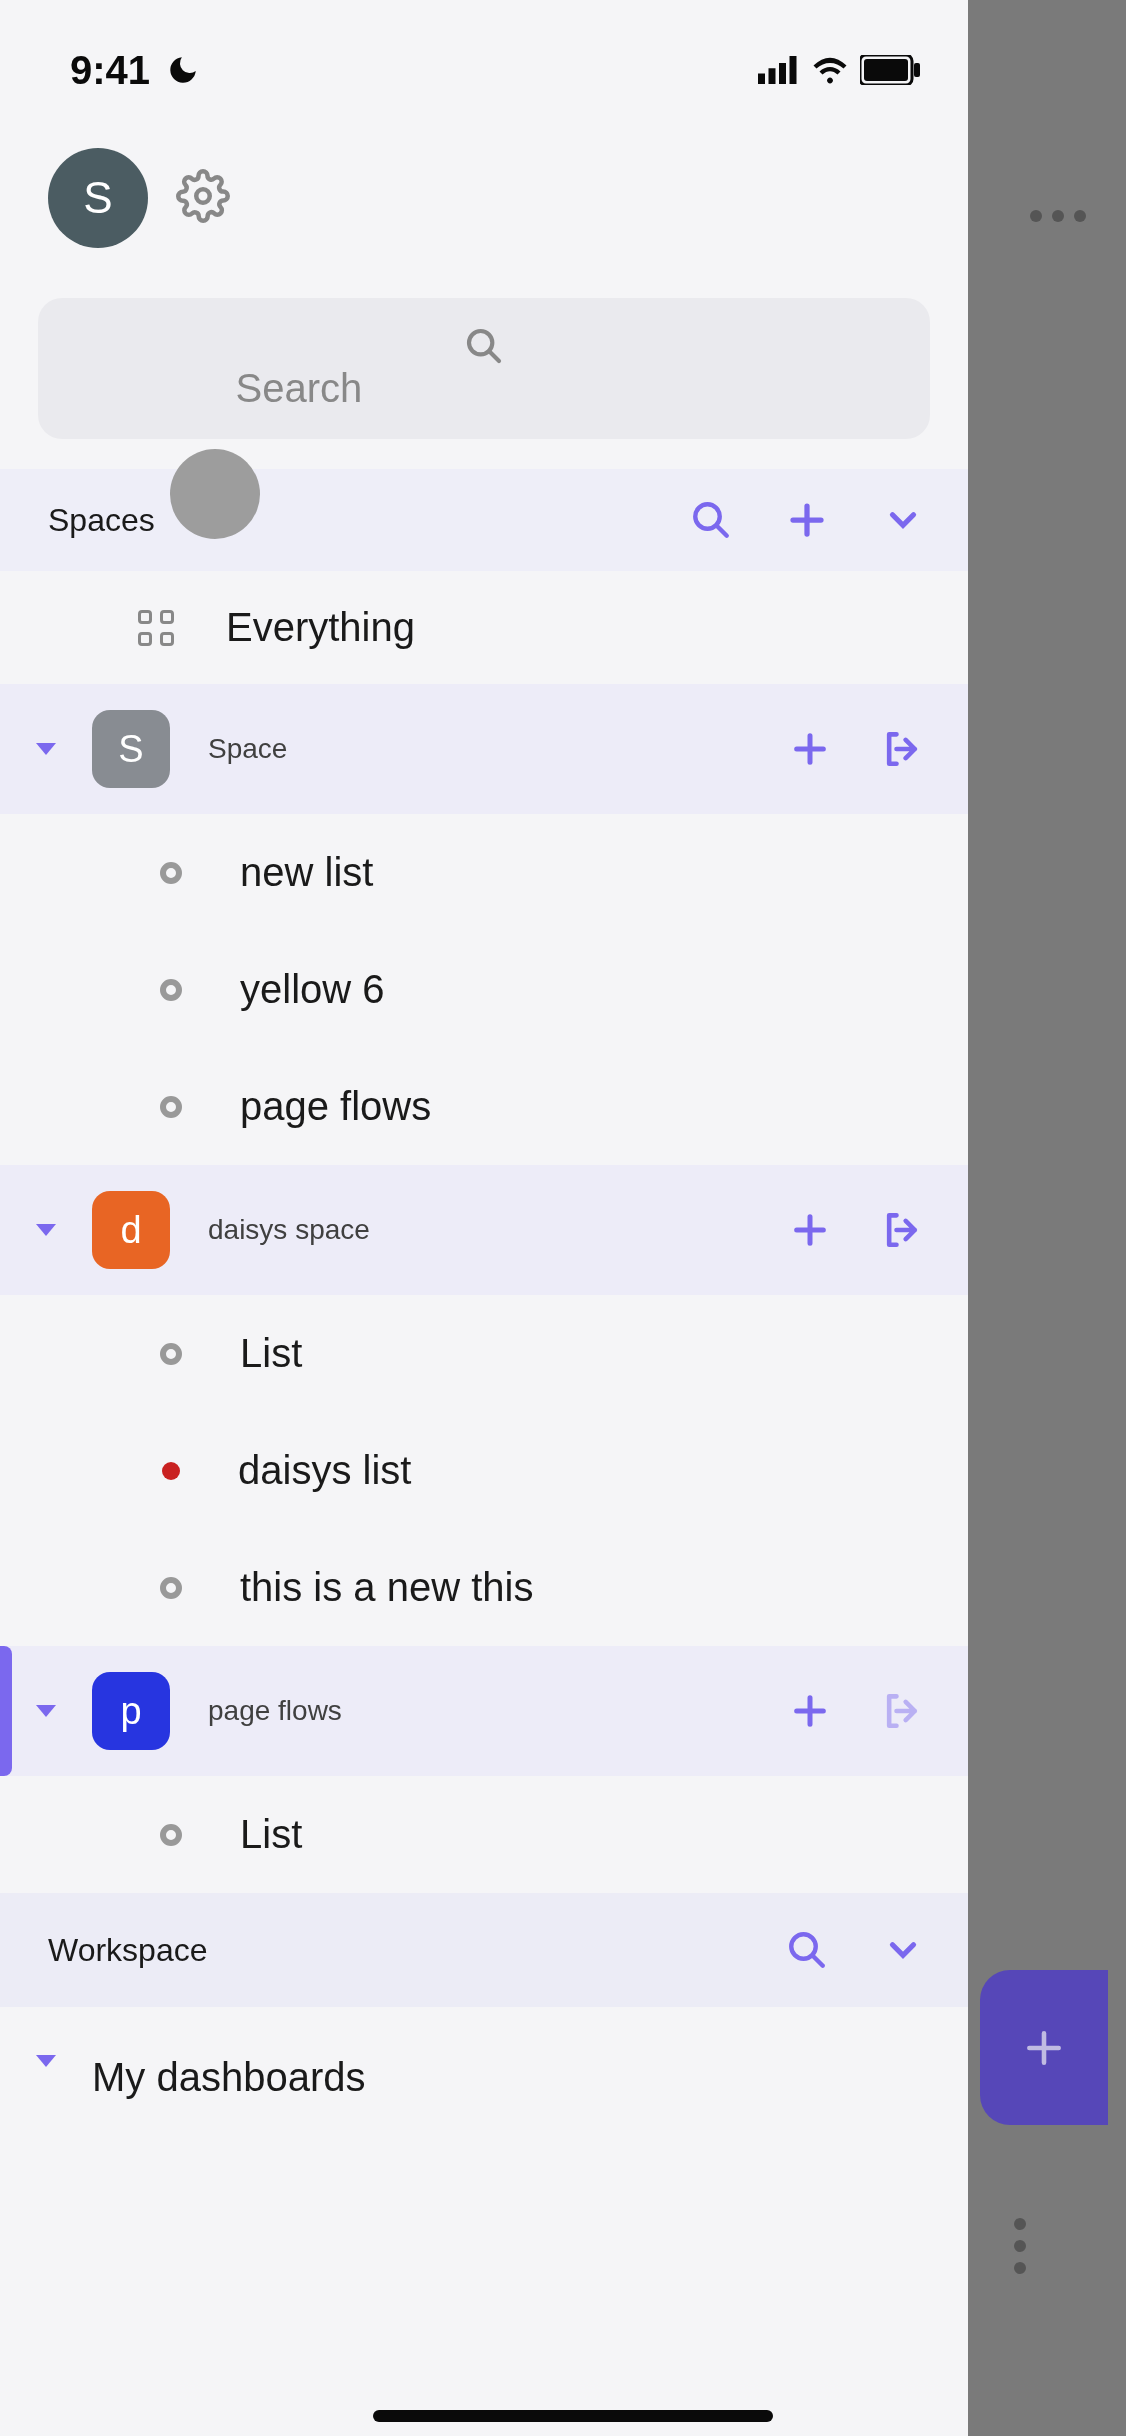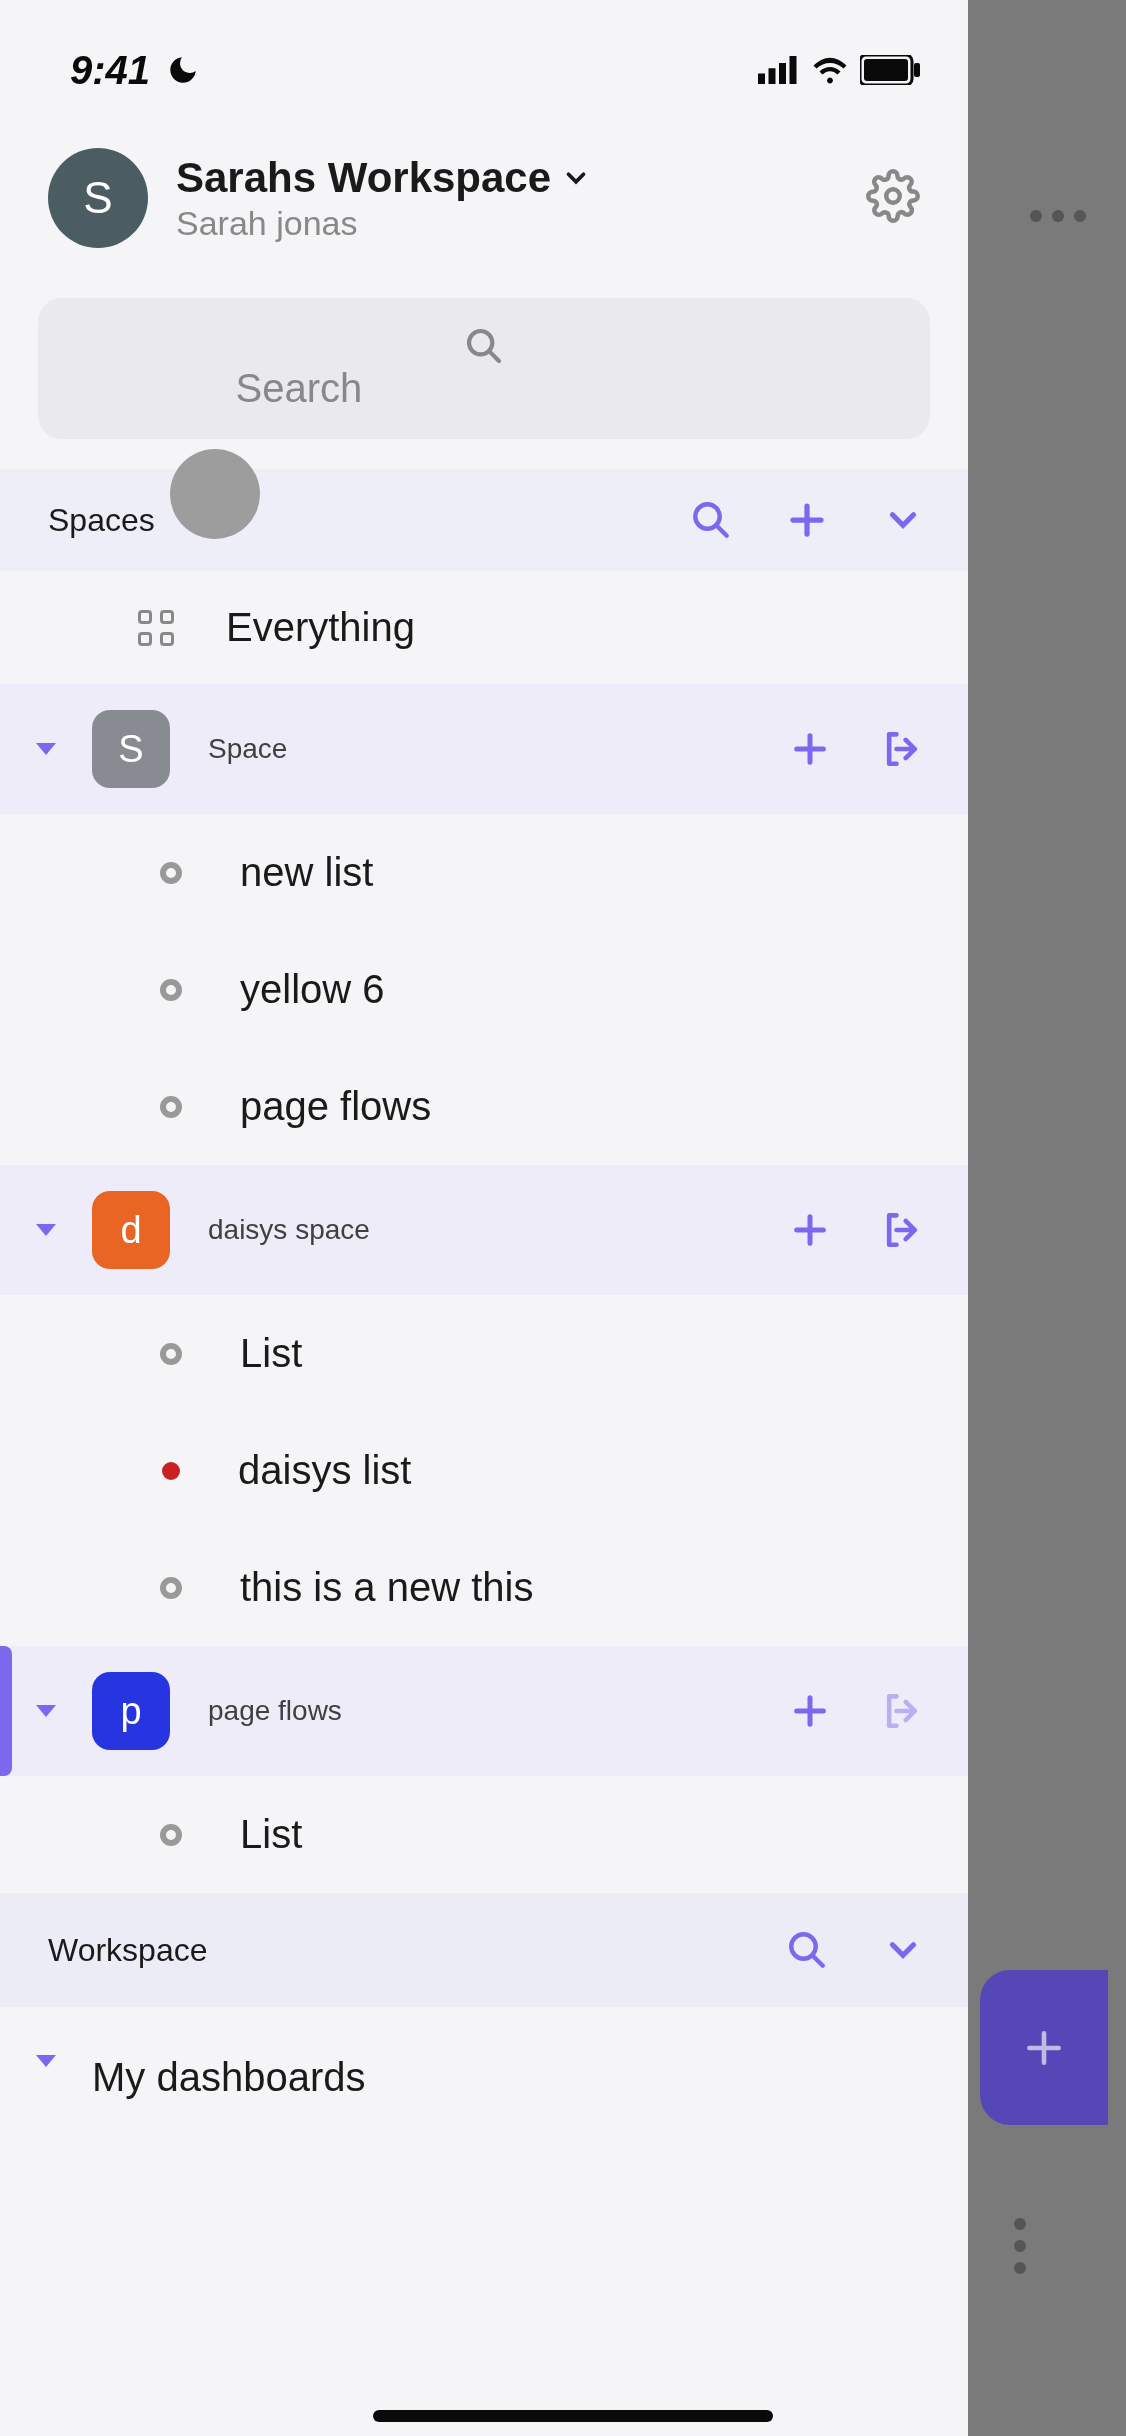--- a/index.html
+++ b/index.html
@@ -33,21 +33,20 @@
     padding: 40px 48px 0 70px;
     height: 100px;
   }
   .status-left {
     display: flex;
     align-items: center;
     gap: 16px;
     font-size: 40px;
     font-weight: 600;
     color: #0a0a0a;
-    font-style: italic;
   }
   .status-right {
     display: flex;
     align-items: center;
     gap: 12px;
   }
   .header {
     display: flex;
     align-items: center;
     padding: 48px 40px 30px 48px;
@@ -302,29 +301,20 @@
       <svg width="60" height="30" viewBox="0 0 30 15">
         <rect x="0" y="0" width="26" height="15" rx="3" fill="none" stroke="#0a0a0a" stroke-width="1.5"></rect>
         <rect x="2" y="2" width="22" height="11" rx="1.5" fill="#0a0a0a"></rect>
         <rect x="27" y="4" width="3" height="7" rx="1" fill="#0a0a0a"></rect>
       </svg>
     </div>
   </div>
 
   <div class="header">
     <div class="avatar">S</div>
-    <div class="workspace-info">
-      <div class="workspace-name">
-        <span>Sarahs Workspace</span>
-        <svg width="30" height="30" viewBox="0 0 24 24">
-            <path d="M6 9l6 6 6-6" stroke="#1a1a1a" stroke-width="3" fill="none" stroke-linecap="round"></path>
-          </svg>
-      </div>
-      <div class="username">Sarah jonas</div>
-    </div>
     <div class="gear-icon">
       <svg width="54" height="54" viewBox="0 0 24 24">
         <path d="M12 15a3 3 0 100-6 3 3 0 000 6z" fill="none" stroke="#888" stroke-width="2"></path>
         <path d="M19.4 15a1.65 1.65 0 00.33 1.82l.06.06a2 2 0 11-2.83 2.83l-.06-.06a1.65 1.65 0 00-1.82-.33 1.65 1.65 0 00-1 1.51V21a2 2 0 11-4 0v-.09A1.65 1.65 0 009 19.4a1.65 1.65 0 00-1.82.33l-.06.06a2 2 0 11-2.83-2.83l.06-.06a1.65 1.65 0 00.33-1.82 1.65 1.65 0 00-1.51-1H3a2 2 0 110-4h.09A1.65 1.65 0 004.6 9a1.65 1.65 0 00-.33-1.82l-.06-.06a2 2 0 112.83-2.83l.06.06a1.65 1.65 0 001.82.33H9a1.65 1.65 0 001-1.51V3a2 2 0 114 0v.09a1.65 1.65 0 001 1.51 1.65 1.65 0 001.82-.33l.06-.06a2 2 0 112.83 2.83l-.06.06a1.65 1.65 0 00-.33 1.82V9a1.65 1.65 0 001.51 1H21a2 2 0 110 4h-.09a1.65 1.65 0 00-1.51 1z" fill="none" stroke="#888" stroke-width="2"></path>
       </svg>
     </div>
   </div>
 
   <div class="search-container">
     <svg width="40" height="40" viewBox="0 0 24 24">

